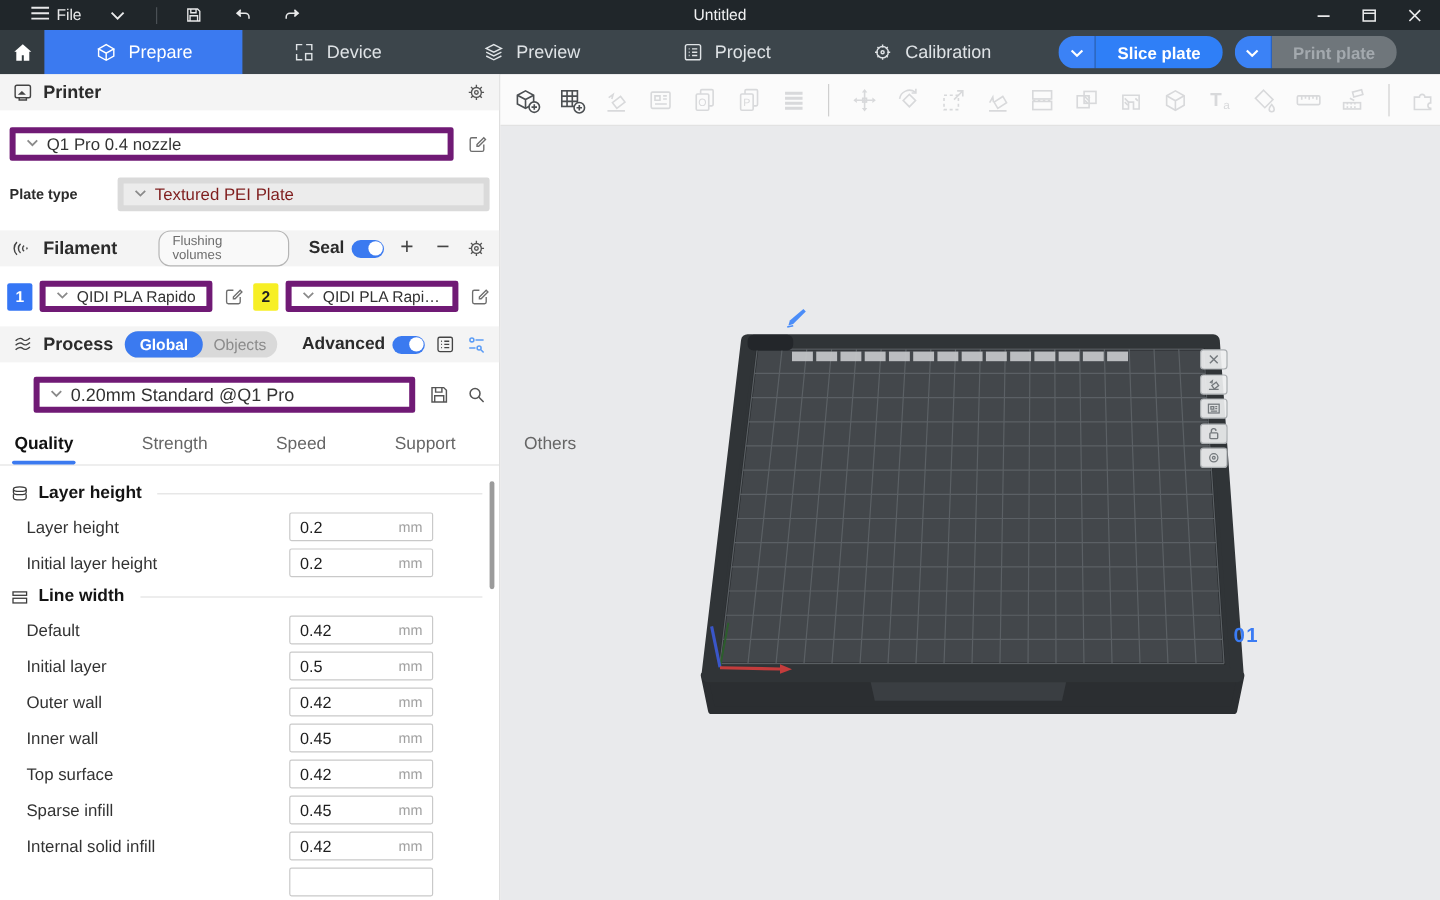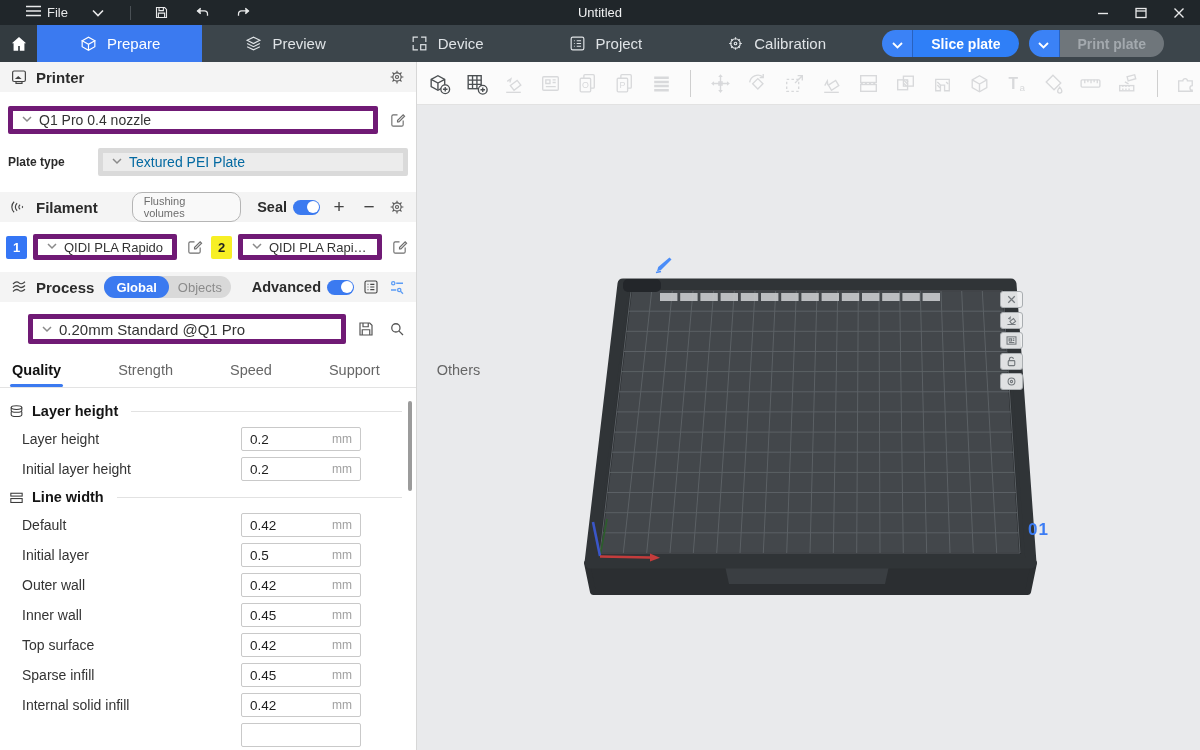--- a/index.html
+++ b/index.html
@@ -53,21 +53,21 @@
   .gear { color:#555; }
 
   .row { display:flex; align-items:center; }
 
   
   .printer-select-row { padding:14px 8px 4px 8px; gap:8px; }
   .select { height:28px; border:5px solid #701a75; border-radius:2px; background:#fff;
     display:flex; align-items:center; padding:0 8px; gap:6px; font-size:14px; color:#333; flex:1; min-width:0; }
   .select .chev svg { width:12px; height:12px; color:#8a8a8a; }
   .select .val { white-space:nowrap; overflow:hidden; text-overflow:ellipsis; }
-  .select.disabled { background:#ececec; border-color:#dadada; color:#0369a1; }
+  .select.disabled { background:#ececec; border-color:#dadada; color:#7f1d1d; }
   .edit-ic { width:22px; height:22px; color:#6e6e6e; flex:none; display:flex; align-items:center; justify-content:center; }
   .edit-ic svg { width:17px; height:17px; }
   .plate-row { padding:10px 8px 12px 8px; gap:10px; }
   .plate-label { font-size:12px; font-weight:600; color:#2b2b2b; width:80px; }
 
   
   .pill-btn { border:1px solid #b5b5b5; border-radius:10px; font-size:11px; color:#6e6e6e;
     padding:2px 11px; background:#f9f9f9; }
   .seal-wrap { display:flex; align-items:center; gap:6px; font-size:14.5px; font-weight:600; color:#2b2b2b; }
   .toggle { width:27px; height:15px; border-radius:8px; background:#3b7af0; position:relative; }
@@ -204,34 +204,34 @@
           <svg viewBox="0 0 24 24" fill="none" stroke="#fff" stroke-width="1.5">
             <path d="M4 8.5 12 4l8 4.5L12 13z"></path>
             <path d="M4 8.5V16l8 4.5L20 16V8.5M12 13v7.5"></path>
           </svg>
         </span>
         <span>Prepare</span>
       </div>
       <div class="tab">
         <span class="ticon">
           <svg viewBox="0 0 24 24" fill="none" stroke="#dfe3e6" stroke-width="1.5">
-            <path d="M4 8l8-4 8 4-8 4z"></path>
-            <path d="M4 12l8 4 8-4M4 16l8 4 8-4"></path>
-          </svg>
-        </span>
-        <span>Preview</span>
+            <path d="M10 4H4v6M10 20H4v-6M14 4h6v6"></path>
+            <rect x="13.5" y="13.5" width="6.5" height="6.5"></rect>
+          </svg>
+        </span>
+        <span>Device</span>
       </div>
       <div class="tab">
         <span class="ticon">
           <svg viewBox="0 0 24 24" fill="none" stroke="#dfe3e6" stroke-width="1.5">
-            <path d="M10 4H4v6M10 20H4v-6M14 4h6v6"></path>
-            <rect x="13.5" y="13.5" width="6.5" height="6.5"></rect>
-          </svg>
-        </span>
-        <span>Device</span>
+            <path d="M4 8l8-4 8 4-8 4z"></path>
+            <path d="M4 12l8 4 8-4M4 16l8 4 8-4"></path>
+          </svg>
+        </span>
+        <span>Preview</span>
       </div>
       <div class="tab">
         <span class="ticon">
           <svg viewBox="0 0 24 24" fill="none" stroke="#dfe3e6" stroke-width="1.5">
             <rect x="4" y="4" width="16" height="16" rx="2"></rect>
             <path d="M7.5 8.5h1M11 8.5h5.5M7.5 12h1M11 12h5.5M7.5 15.5h1M11 15.5h5.5"></path>
           </svg>
         </span>
         <span>Project</span>
       </div>

